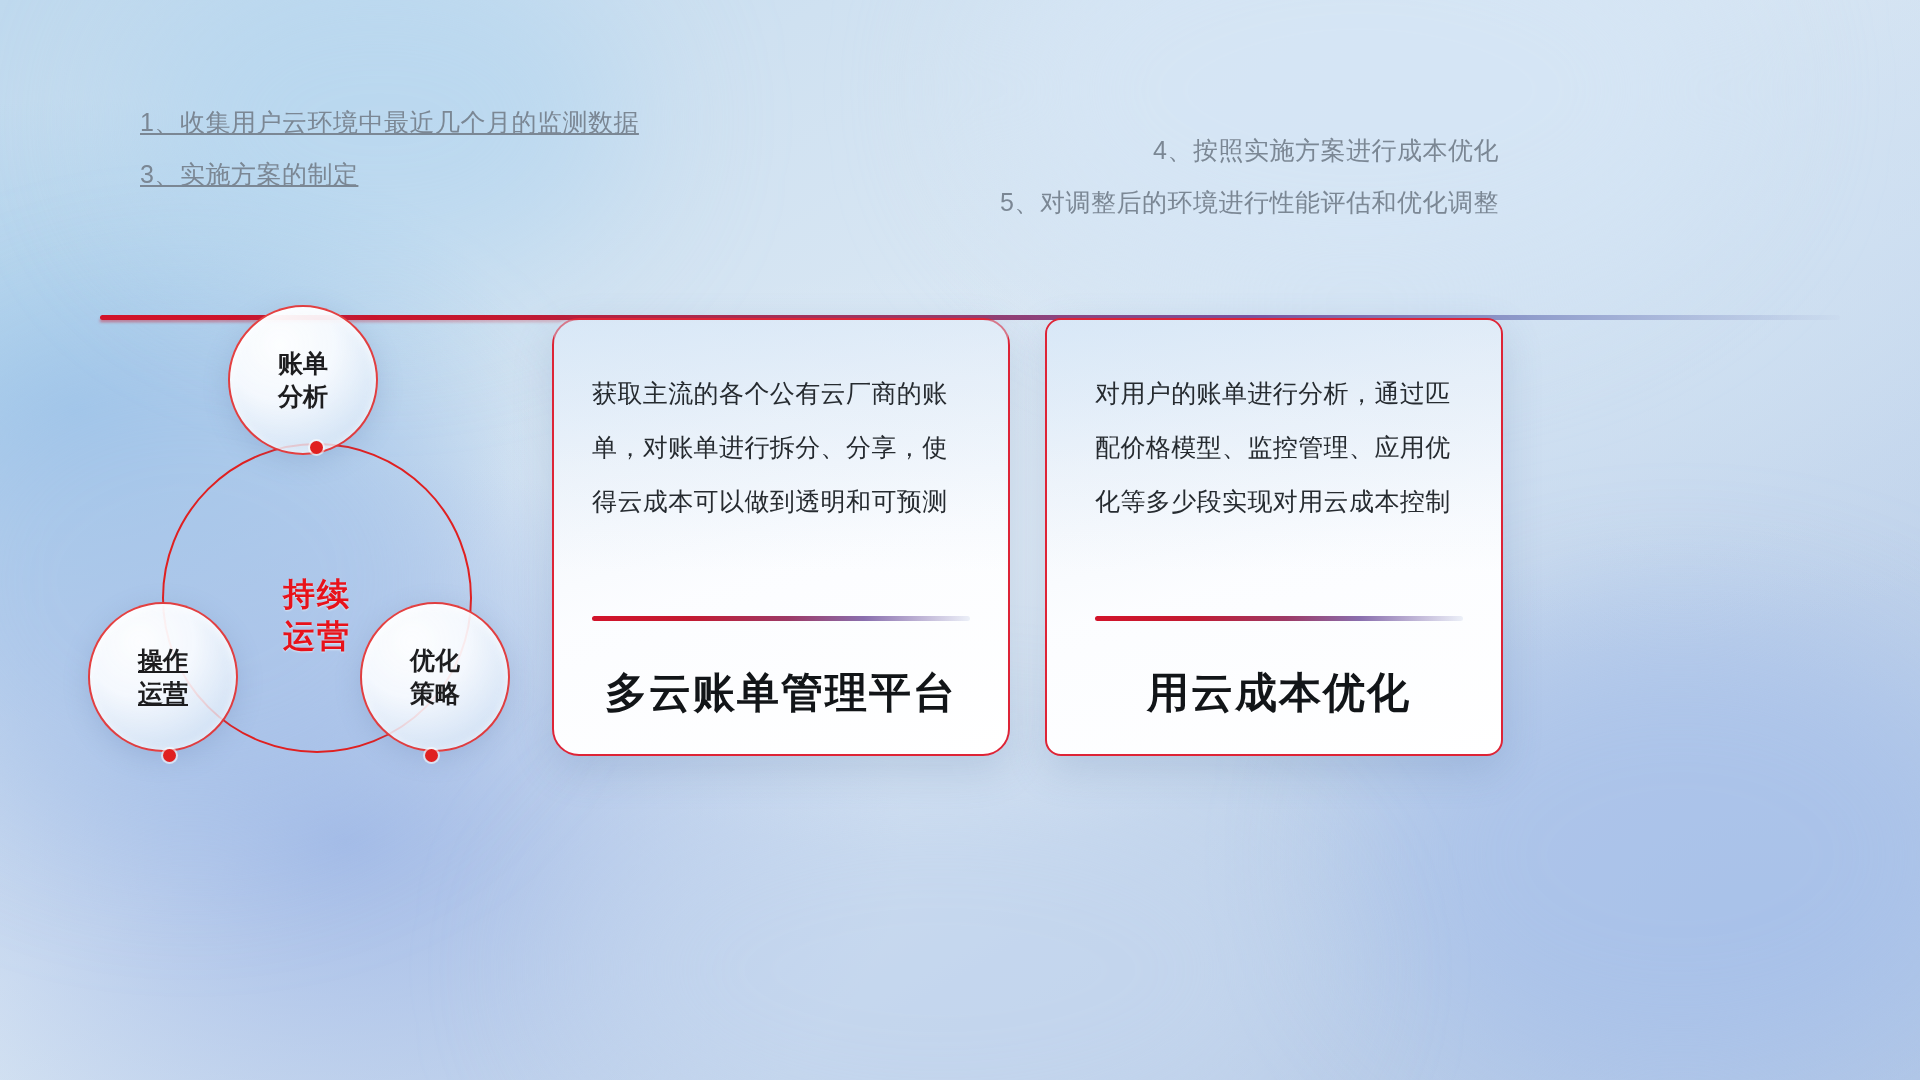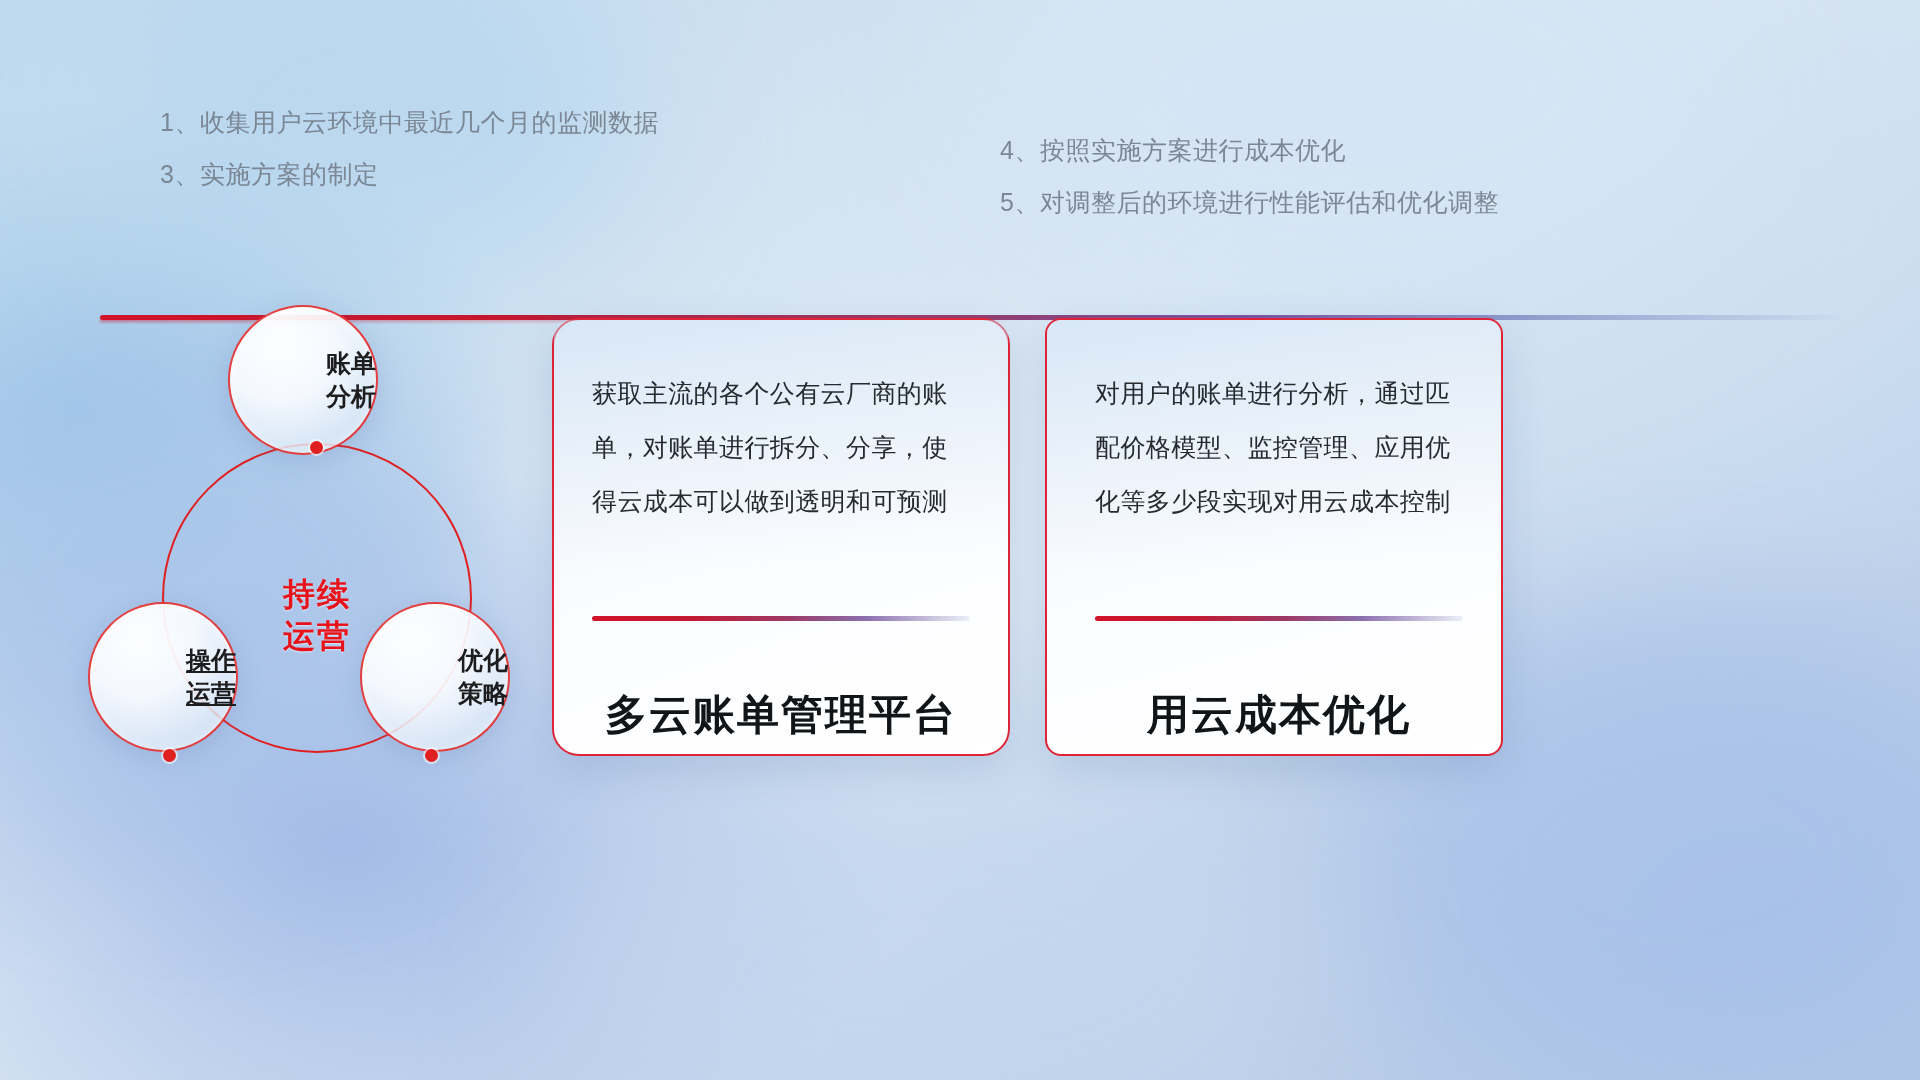--- a/index.html
+++ b/index.html
@@ -36,22 +36,22 @@
 
   
   .bullets {
     position: absolute;
     color: #7b8794;
     font-size: 25px;
     line-height: 52px;
     letter-spacing: 0.5px;
     white-space: nowrap;
   }
-  .bullets-left  { left: 160px; top: 96px; }
-  .bullets-right { left: 1000px; top: 124px; }
+  .bullets-left  { left: 140px; top: 96px; text-decoration: underline; }
+  .bullets-right { left: 1000px; top: 124px; text-align: right; }
   .bullet-line { display: block; }
 
   
   .divider {
     position: absolute;
     left: 100px;
     top: 315px;
     width: 1740px;
     height: 5px;
     border-radius: 3px;
@@ -92,21 +92,21 @@
   }
   .bubble {
     position: absolute;
     border-radius: 50%;
     border: 2px solid rgba(224,32,32,0.85);
     background:
       radial-gradient(circle at 34% 26%, rgba(255,255,255,0.97) 0%, rgba(250,252,255,0.92) 38%, rgba(226,237,249,0.80) 72%, rgba(208,225,244,0.72) 100%);
     box-shadow: 0 6px 26px rgba(90,120,170,0.22), inset 0 2px 10px rgba(255,255,255,0.85);
     display: flex;
     flex-direction: column;
-    align-items: flex-end;
+    align-items: center;
     justify-content: center;
     color: #1d1d1f;
     font-weight: bold;
     font-size: 25px;
     line-height: 1.32;
     text-align: center;
   }
   .bubble-top   { left: 148px; top: -35px;  width: 150px; height: 150px; }
   .bubble-left  { left: 8px;  top: 262px;  width: 150px; height: 150px; text-decoration: underline; }
   .bubble-right { left: 280px; top: 262px;  width: 150px; height: 150px; }
@@ -172,21 +172,21 @@
     height: 5px;
     border-radius: 3px;
     background: linear-gradient(90deg,
       #d2132a 0%,
       #c31a31 26%,
       #9d3a66 52%,
       #8a6fae 72%,
       rgba(186,200,228,0.25) 100%);
   }
   .card-title {
-    margin-top: 66px;
+    margin-top: 44px;
     color: #121518;
     font-size: 42px;
     font-weight: bold;
     letter-spacing: 2px;
     text-align: center;
   }
 
   
   .card::before {
     content: "";

